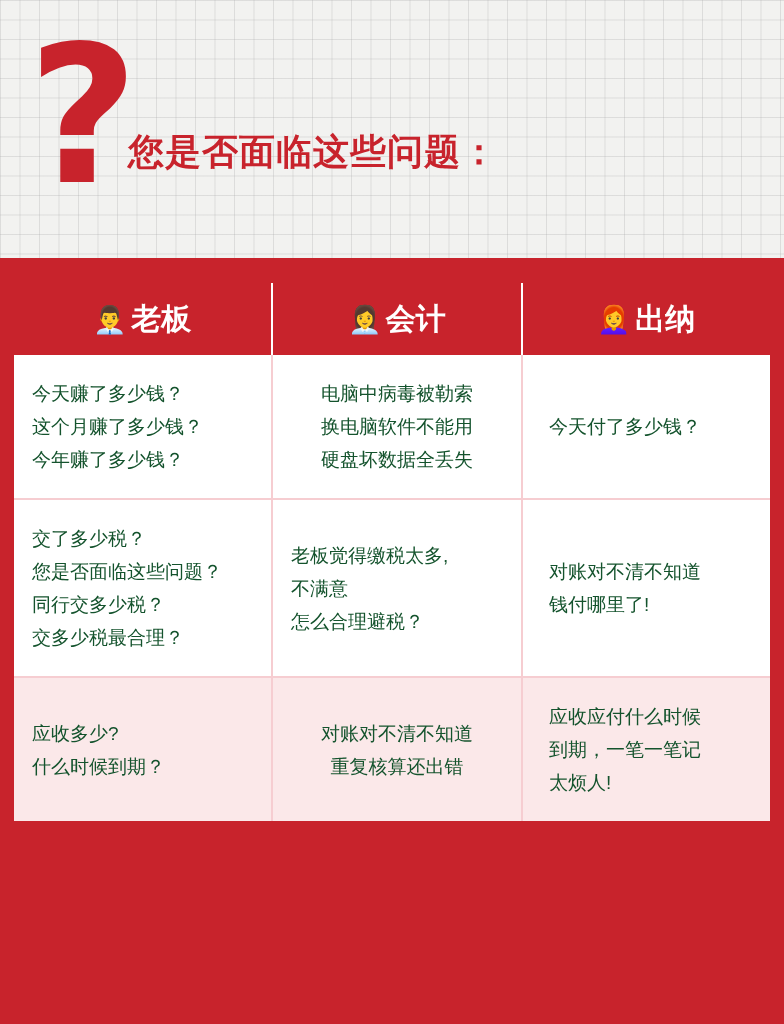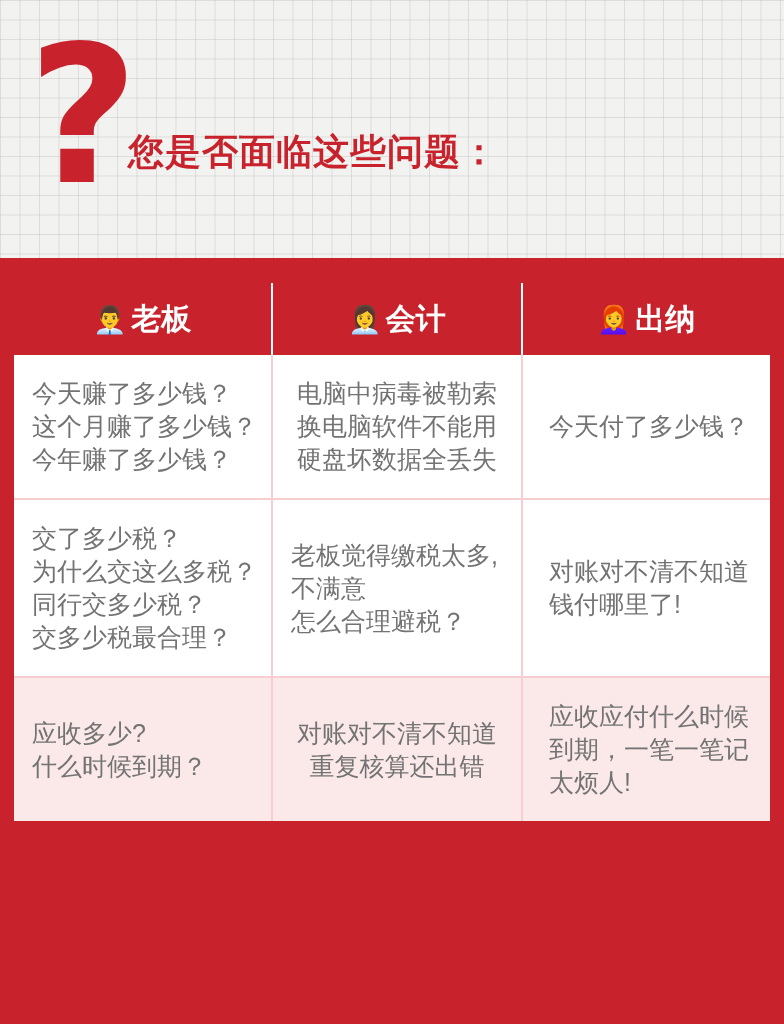--- a/index.html
+++ b/index.html
@@ -93,23 +93,23 @@
     justify-content: center;
     gap: 4px;
   }
   .emoji {
     font-size: 27px;
     line-height: 1;
     font-family: "DejaVu Sans", sans-serif;
   }
   
   .cell {
-    font-size: 25px;
+    font-size: 19px;
     line-height: 33px;
-    color: #737373;
+    color: #14532d;
     padding: 22px 18px;
     border-right: 2px solid #f6cdd1;
     border-bottom: 2px solid #f6cdd1;
   }
   .cell:last-child { border-right: none; padding-left: 26px; }
   .row-white .cell { background: #ffffff; }
   .row-pink .cell { background: #fbe8e9; }
   .row-last .cell { border-bottom: none; }
   .align-left { text-align: left; }
   .align-center { text-align: center; margin-left: 44px; }
@@ -171,21 +171,21 @@
           </td>
           <td class="cell align-left">
             <span class="line">今天付了多少钱？</span>
           </td>
         </tr>
 
 
         <tr class="row-white">
           <td class="cell align-left">
             <span class="line">交了多少税？</span>
-            <span class="line">为什么交这么多税？</span>
+            <span class="line">您是否面临这些问题？</span>
             <span class="line">同行交多少税？</span>
             <span class="line">交多少税最合理？</span>
           </td>
           <td class="cell align-left">
             <span class="line">老板觉得缴税太多,</span>
             <span class="line">不满意</span>
             <span class="line">怎么合理避税？</span>
           </td>
           <td class="cell align-left">
             <span class="line">对账对不清不知道</span>

